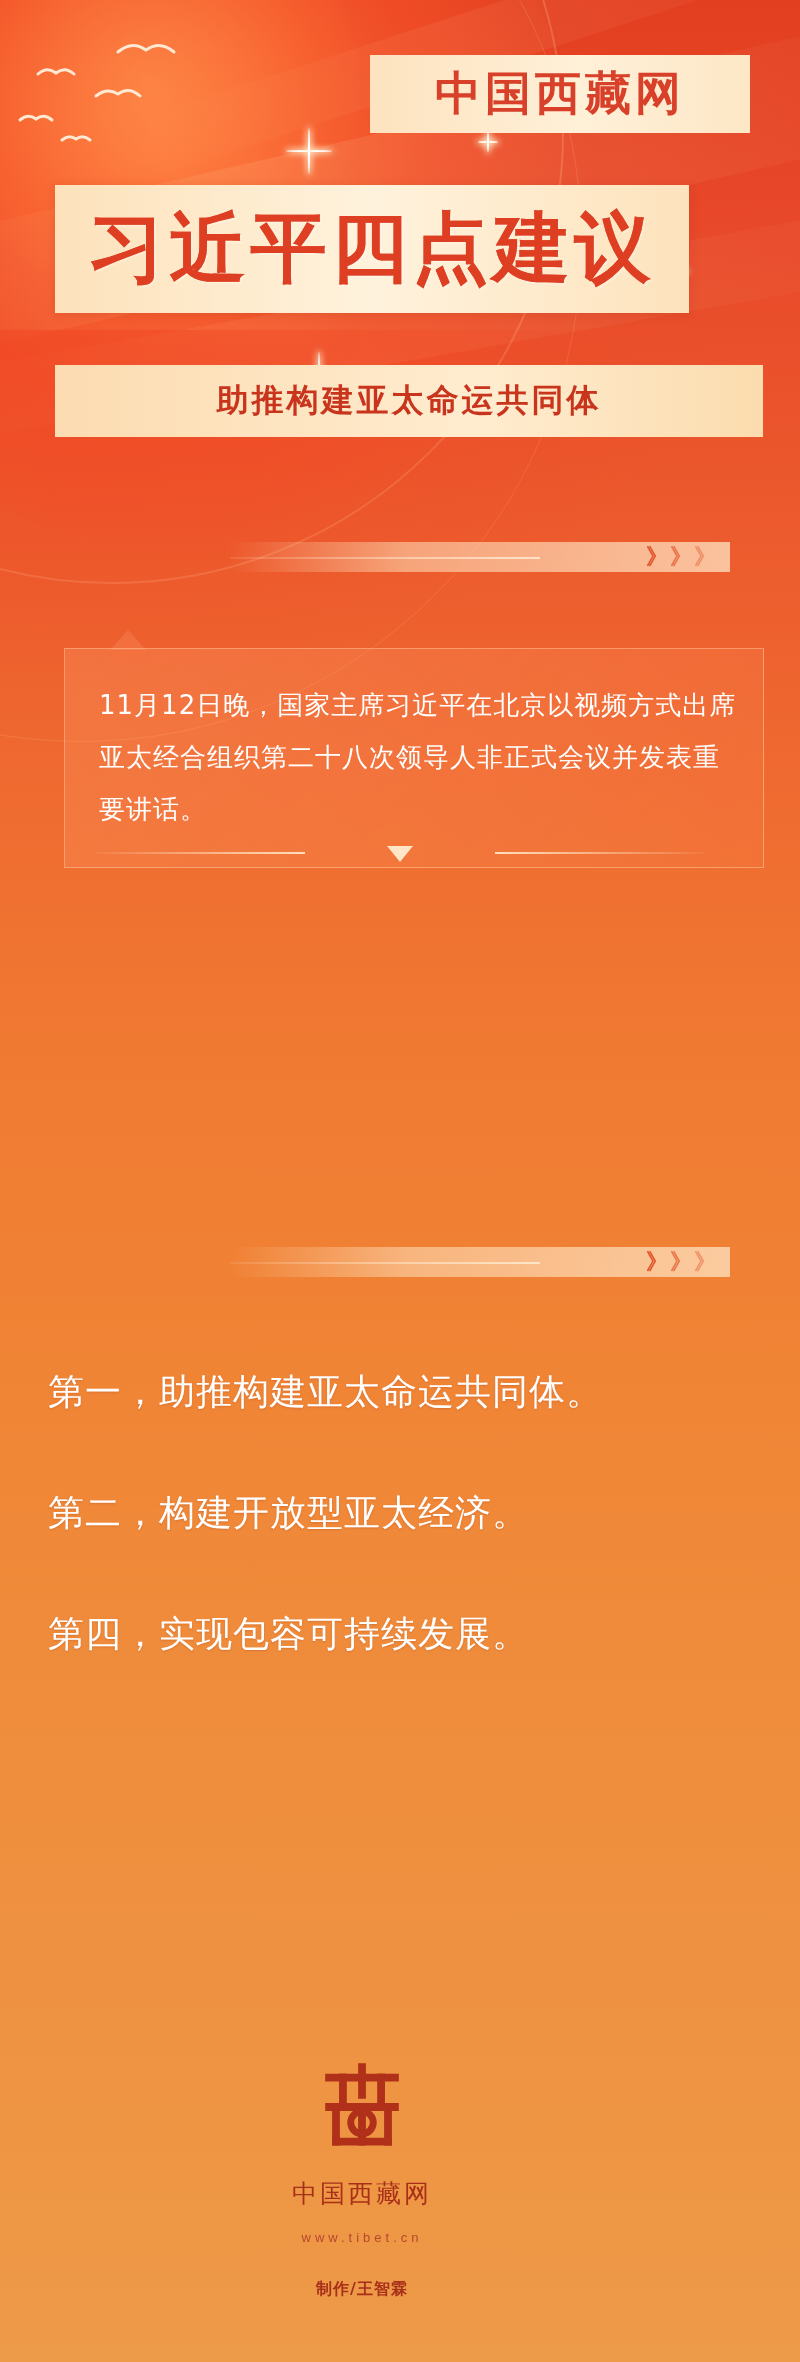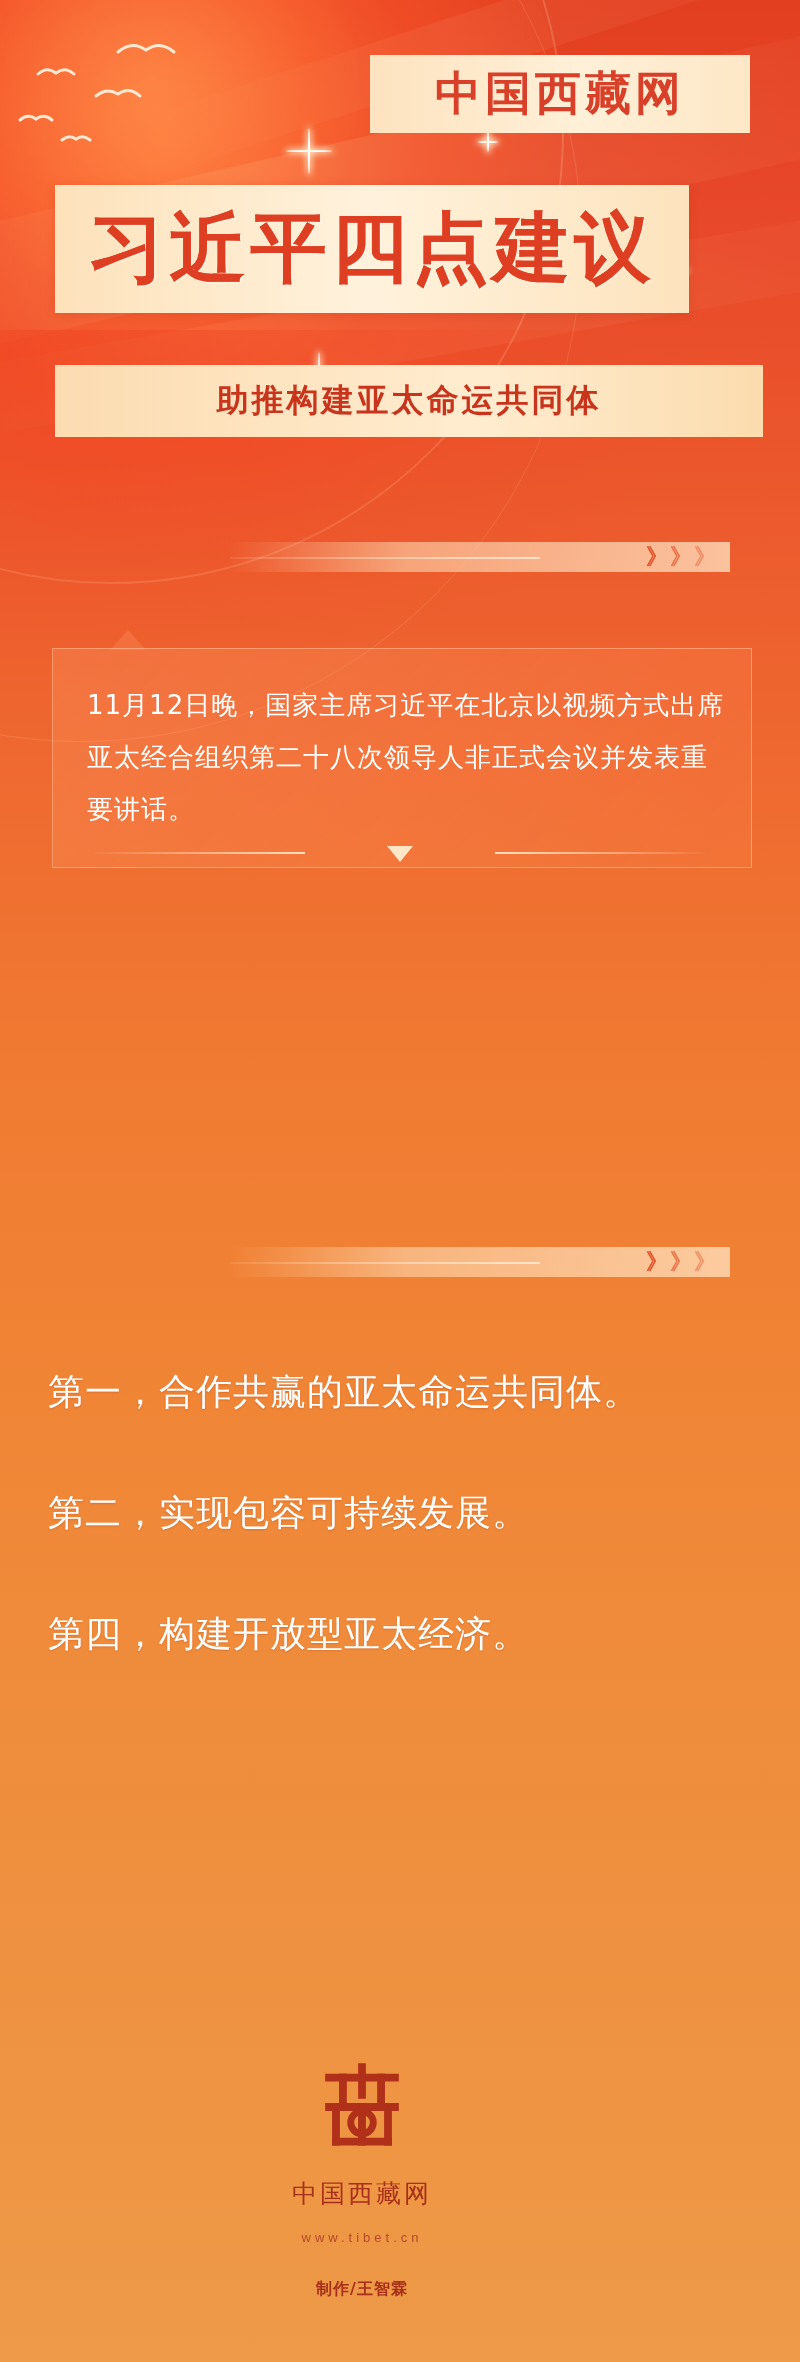--- a/index.html
+++ b/index.html
@@ -212,21 +212,21 @@
     right: 14px;
     top: 50%;
     transform: translateY(-50%);
     display: flex;
     align-items: center;
   }
 
   
   .lead-card {
     position: absolute;
-    left: 52px;
+    left: 64px;
     top: 648px;
     width: 700px;
     padding: 30px 20px 32px 34px;
     box-sizing: border-box;
     background: linear-gradient(135deg, rgba(255,160,110,0.28) 0%, rgba(255,130,80,0.18) 100%);
     border: 1px solid rgba(255,210,170,0.45);
   }
   .lead-card p {
     margin: 0;
     color: #fff;
@@ -415,23 +415,23 @@
     <div class="line"></div>
     <div class="bar"></div>
     <div class="chevwrap">
       <span class="chev c1">》</span>
       <span class="chev c2">》</span>
       <span class="chev c3">》</span>
     </div>
   </div>
 
   <div class="points">
-    <div class="point">第一，合作共赢的亚太命运共同体。</div>
-    <div class="point">第二，实现包容可持续发展。</div>
-    <div class="point">第四，构建开放型亚太经济。</div>
+    <div class="point">第一，助推构建亚太命运共同体。</div>
+    <div class="point">第二，构建开放型亚太经济。</div>
+    <div class="point">第四，实现包容可持续发展。</div>
   </div>
 
   <div class="footer">
     <svg class="logo-mark" viewBox="0 0 120 120">
       <g fill="none" stroke="#b0301a" stroke-width="9" stroke-linecap="square">
         <path d="M22 26 H98"></path>
         <path d="M38 26 V52"></path>
         <path d="M82 26 V52"></path>
         <path d="M60 14 V46"></path>
         <path d="M22 60 H98"></path>

